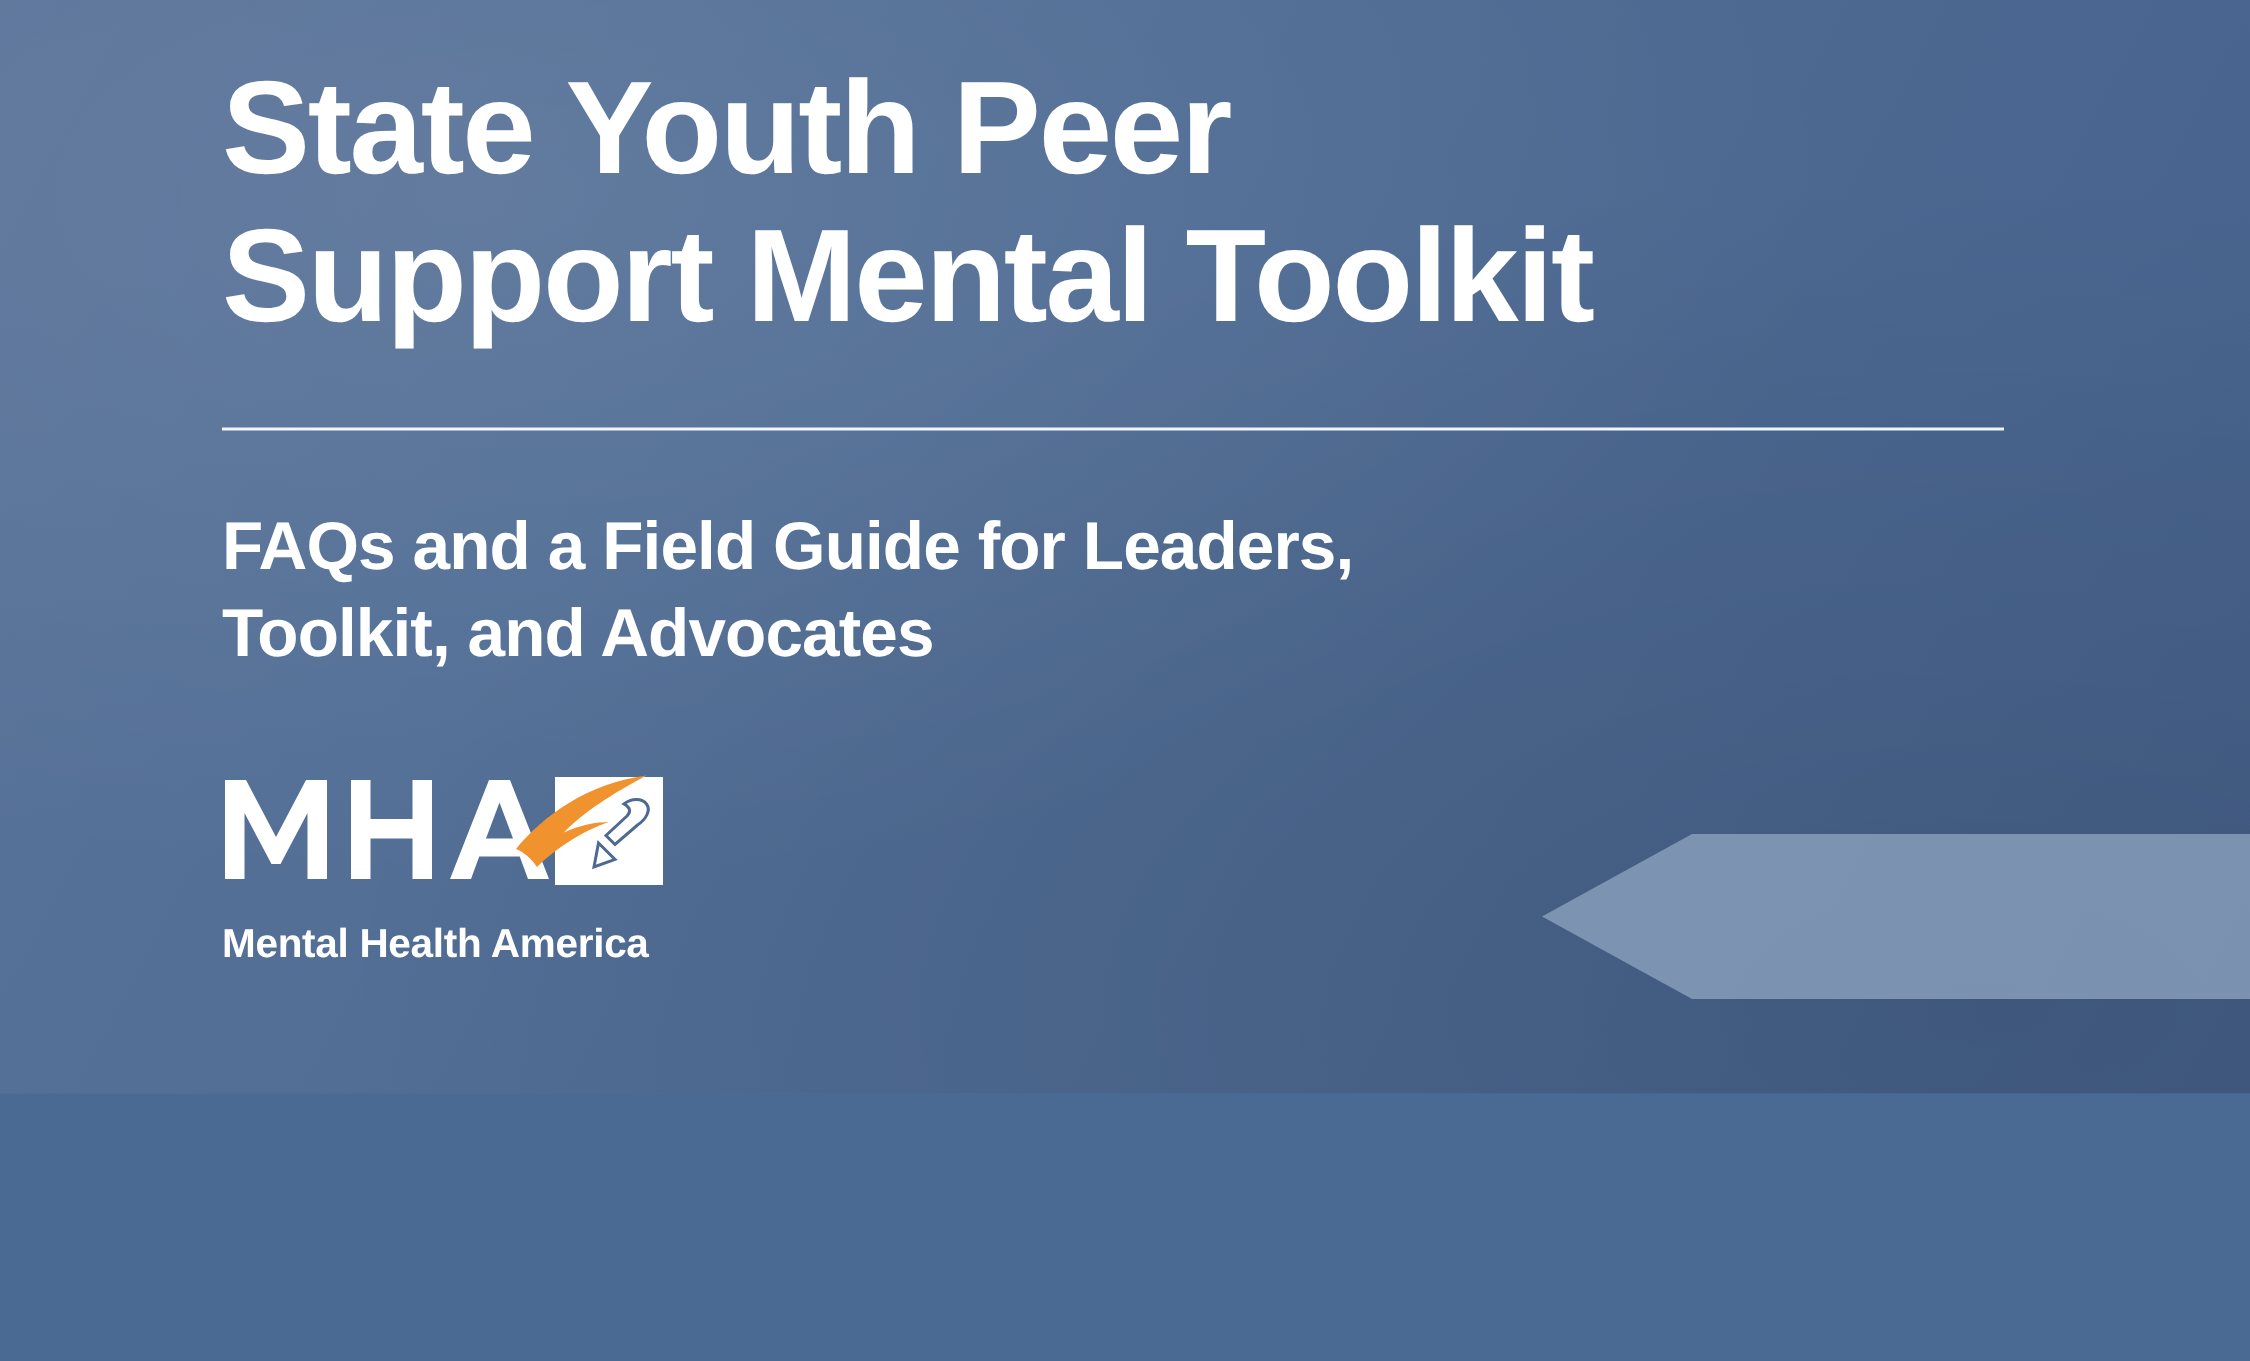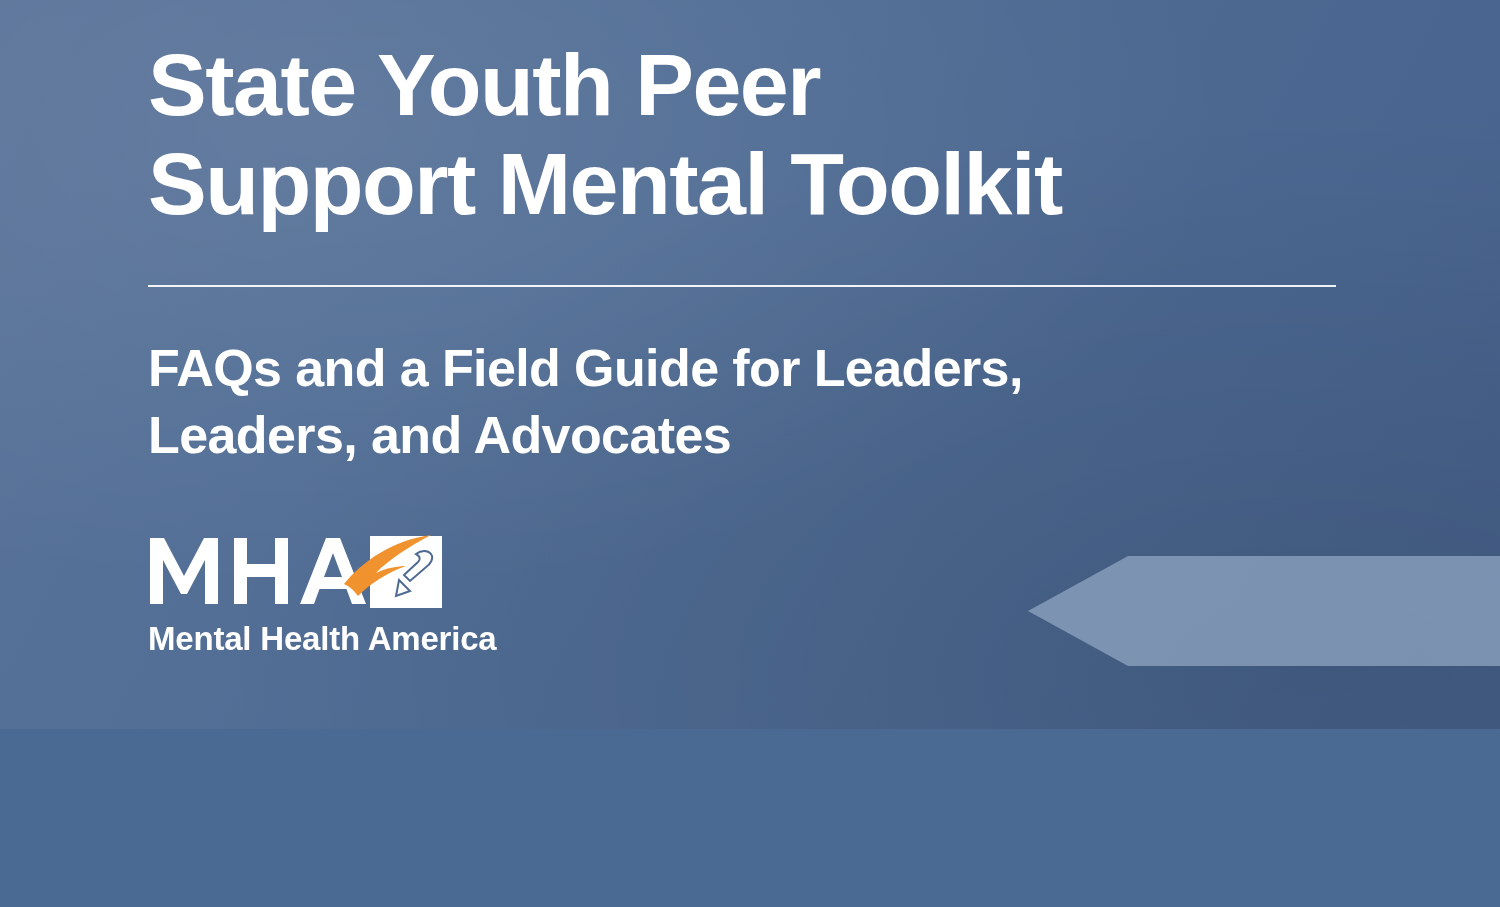--- a/index.html
+++ b/index.html
@@ -54,44 +54,44 @@
     margin-top: 52px;
     width: 1188px;
     height: 2px;
     background: #ffffff;
     opacity: 0.92;
   }
 
   .subtitle {
     margin-top: 48px;
     color: #ffffff;
-    font-size: 52px;
+    font-size: 45px;
     line-height: 1.28;
     font-weight: bold;
     letter-spacing: -0.6px;
     max-width: 1150px;
   }
   .subtitle .line { display: block; }
 
   
   .logo-block {
     margin-top: 64px;
     width: 330px;
   }
   .logo-mark {
     position: relative;
     width: 308px;
     height: 78px;
   }
   .logo-mark svg { display: block; }
 
   .logo-wordmark {
-    margin-top: 10px;
+    margin-top: 22px;
     color: #ffffff;
-    font-size: 33px;
+    font-size: 27px;
     font-weight: bold;
     letter-spacing: -0.2px;
     white-space: nowrap;
   }
 
   
   .arrow {
     position: absolute;
     right: 0;
     bottom: 63px;
@@ -110,21 +110,21 @@
 
     <h1 class="title">
       <span class="line">State Youth Peer</span>
       <span class="line">Support Mental Toolkit</span>
     </h1>
 
     <div class="rule"></div>
 
     <h2 class="subtitle">
       <span class="line">FAQs and a Field Guide for Leaders,</span>
-      <span class="line">Leaders, and Advocates</span>
+      <span class="line">Toolkit, and Advocates</span>
     </h2>
 
     <div class="logo-block">
       <div class="logo-mark">
         <svg width="308" height="78" viewBox="0 0 308 78" xmlns="http://www.w3.org/2000/svg" aria-hidden="true">
 
           <path d="M2 72 L2 6 L16 6 L36 44 L56 6 L70 6 L70 72 L57 72 L57 28 L39 62 L33 62 L15 28 L15 72 Z" fill="#ffffff"></path>
 
           <path d="M86 6 L99 6 L99 32 L127 32 L127 6 L140 6 L140 72 L127 72 L127 45 L99 45 L99 72 L86 72 Z" fill="#ffffff"></path>
 

